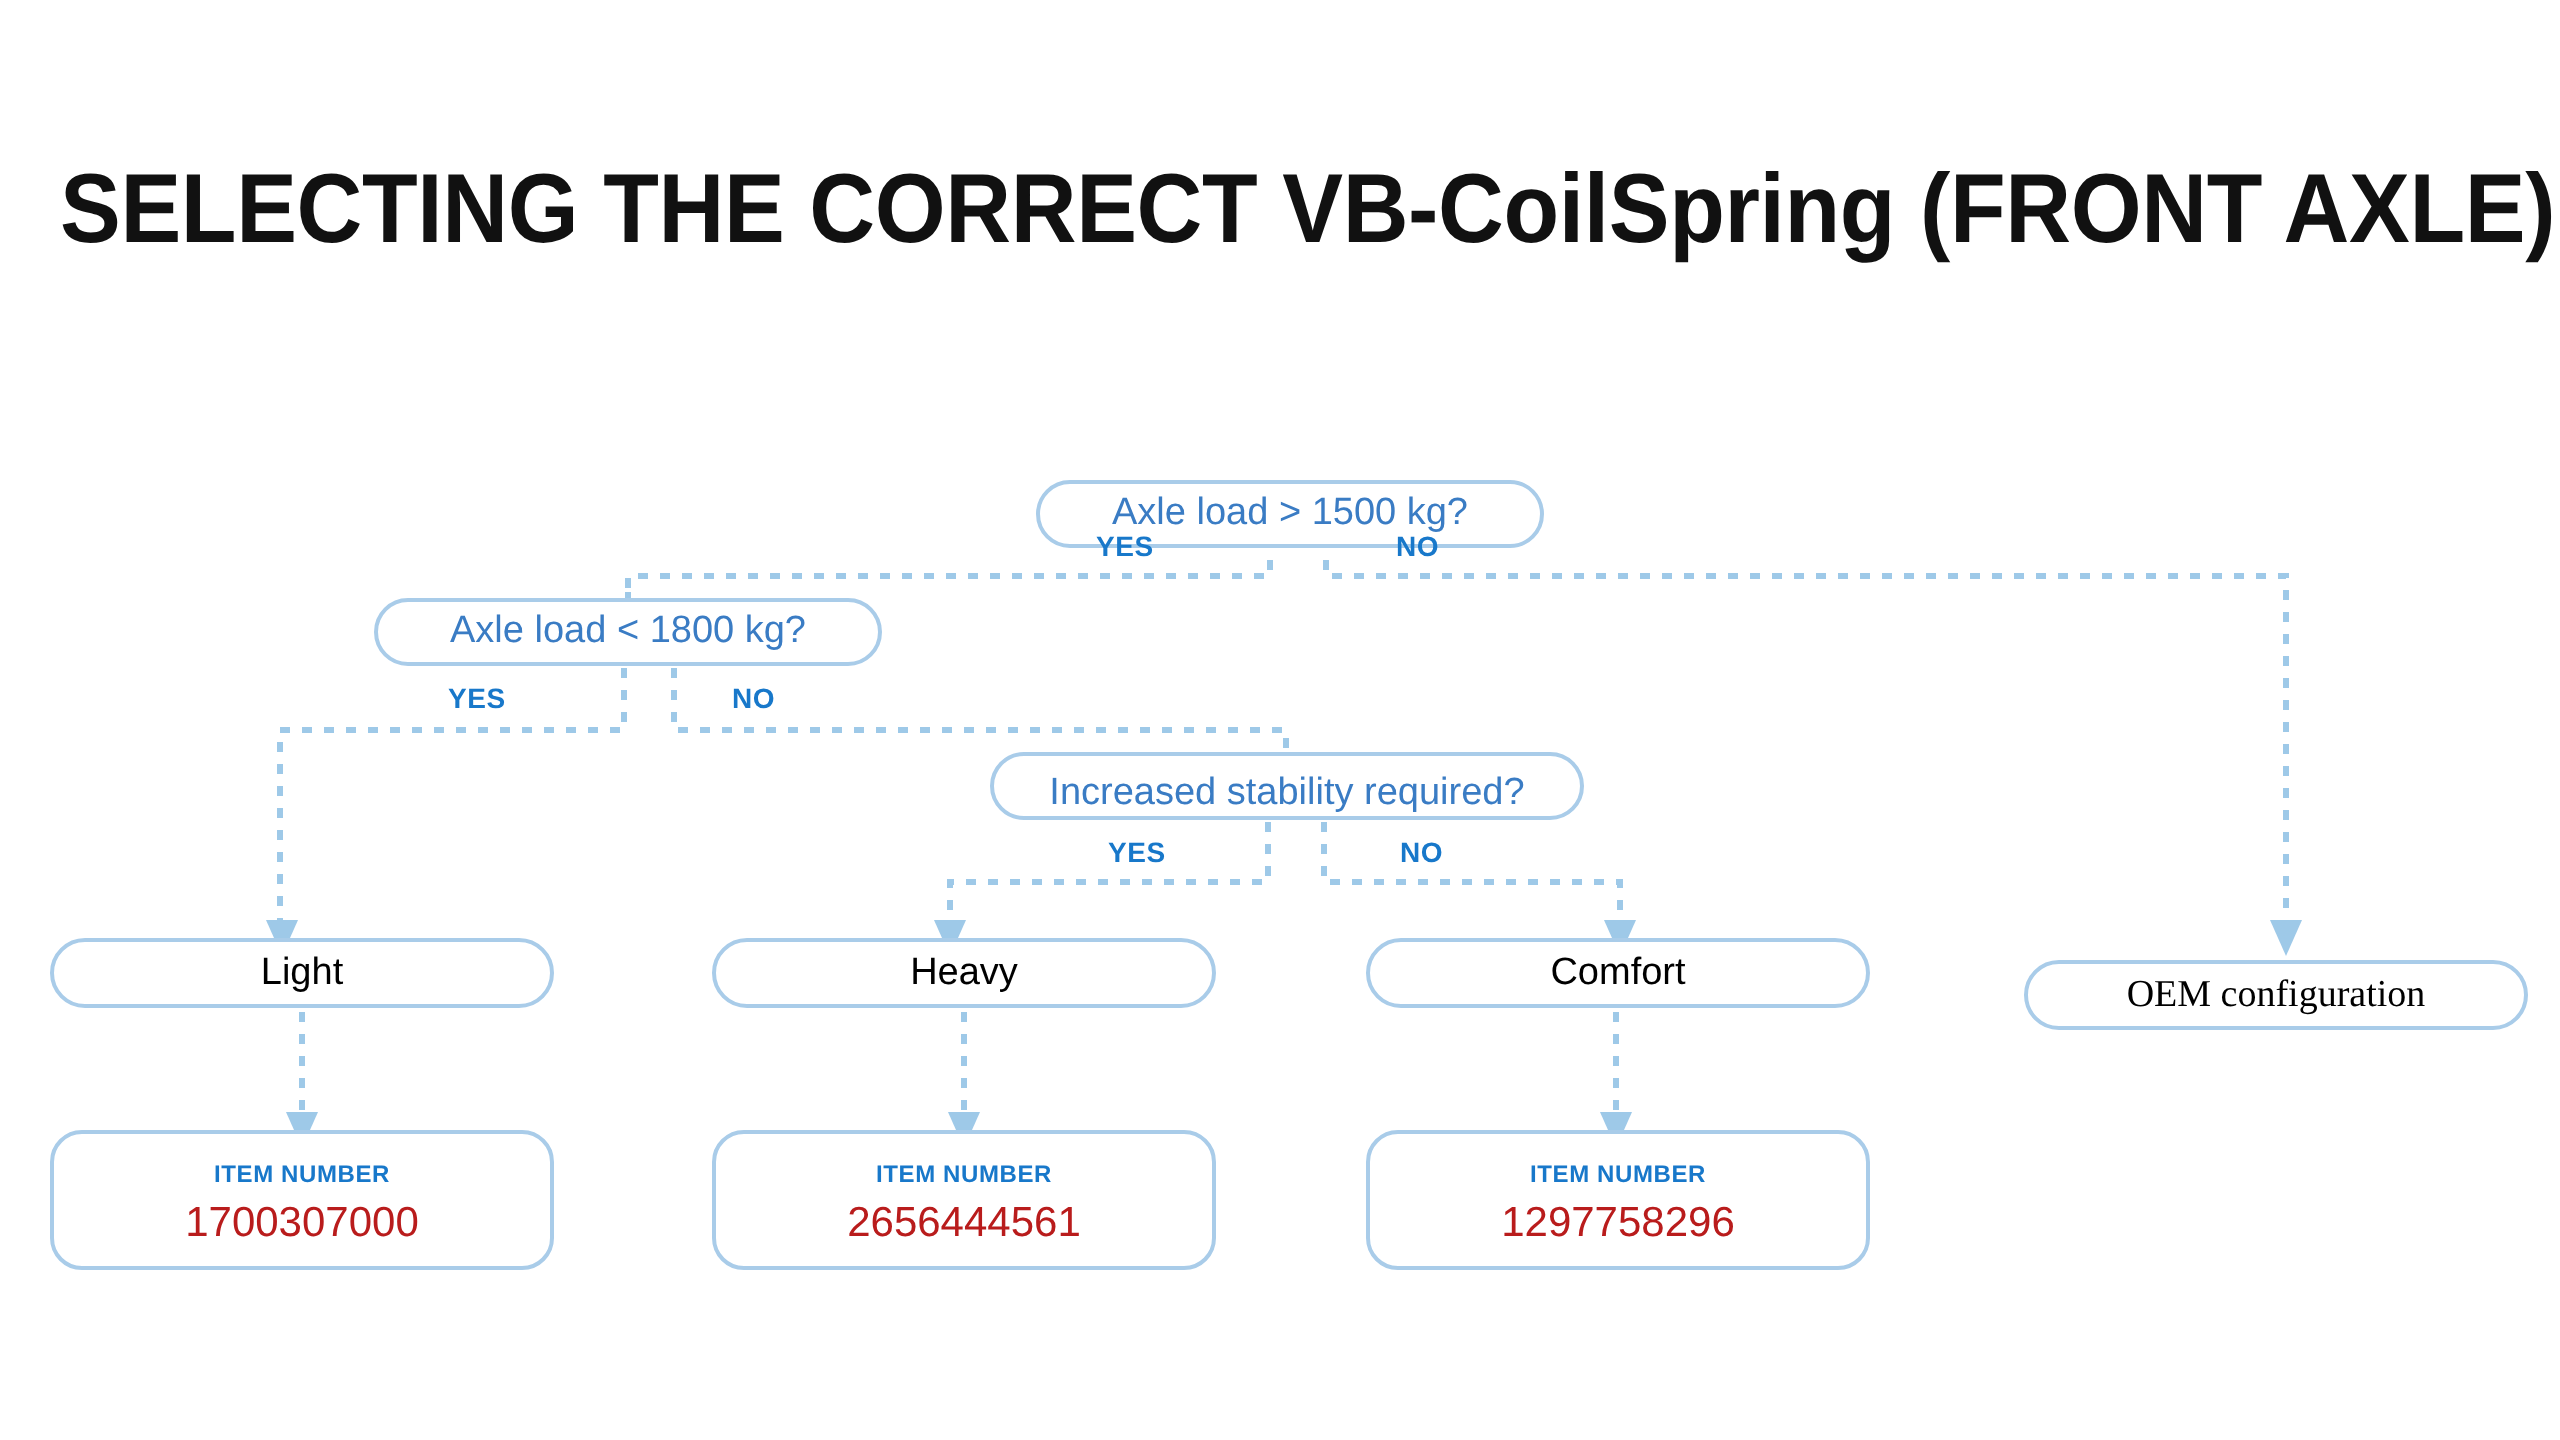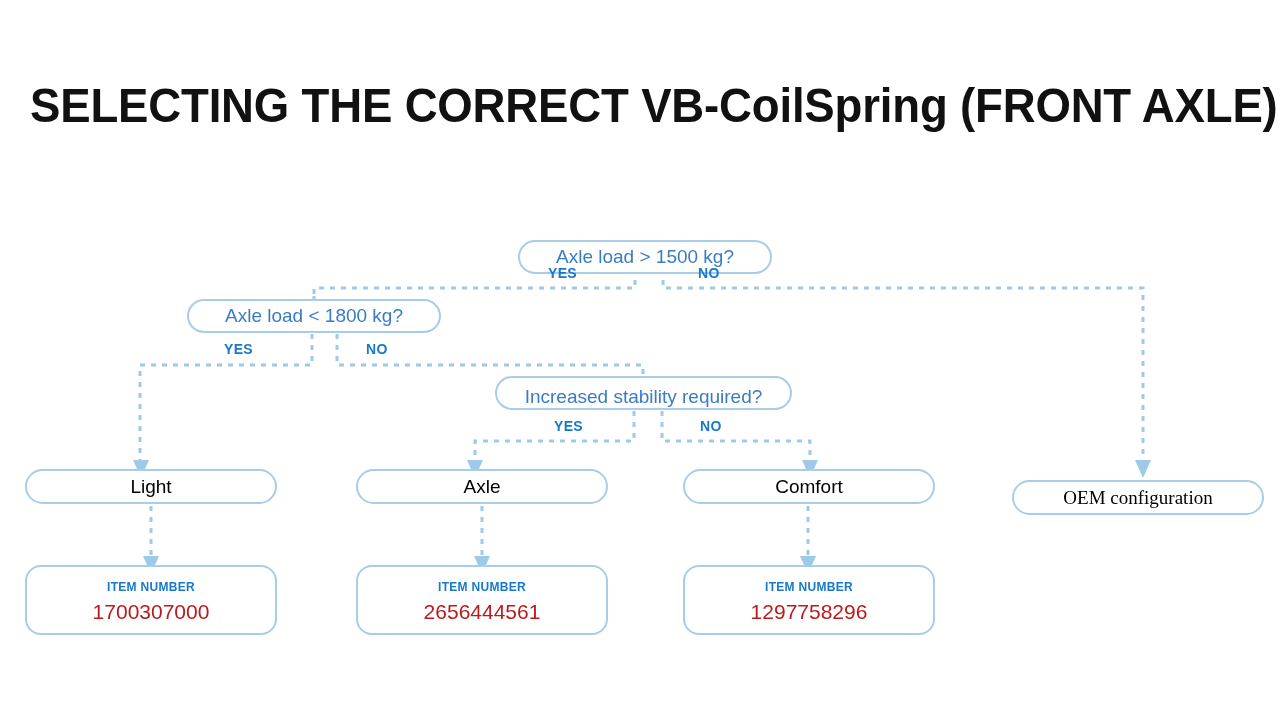--- a/index.html
+++ b/index.html
@@ -175,21 +175,21 @@
   <div class="node decision" style="left:495px; top:376px; width:297px;justify-content:flex-end;">
     <span class="node-label">Increased stability required?</span>
   </div>
   <div class="branch-label" style="left:554px; top:416px;">YES</div>
   <div class="branch-label" style="left:700px; top:416px;">NO</div>
 
   <div class="node outcome" style="left:25px; top:469px; width:252px;">
     <span class="node-label">Light</span>
   </div>
   <div class="node outcome" style="left:356px; top:469px; width:252px;">
-    <span class="node-label">Axle</span>
+    <span class="node-label">Heavy</span>
   </div>
   <div class="node outcome" style="left:683px; top:469px; width:252px;">
     <span class="node-label">Comfort</span>
   </div>
   <div class="node outcome" style="left:1012px; top:480px; width:252px;font-family:Liberation Serif, serif;">
     <span class="node-label">OEM configuration</span>
   </div>
 
   <div class="node item" style="left:25px; top:565px; width:252px;">
     <span class="item-heading">ITEM NUMBER</span>

